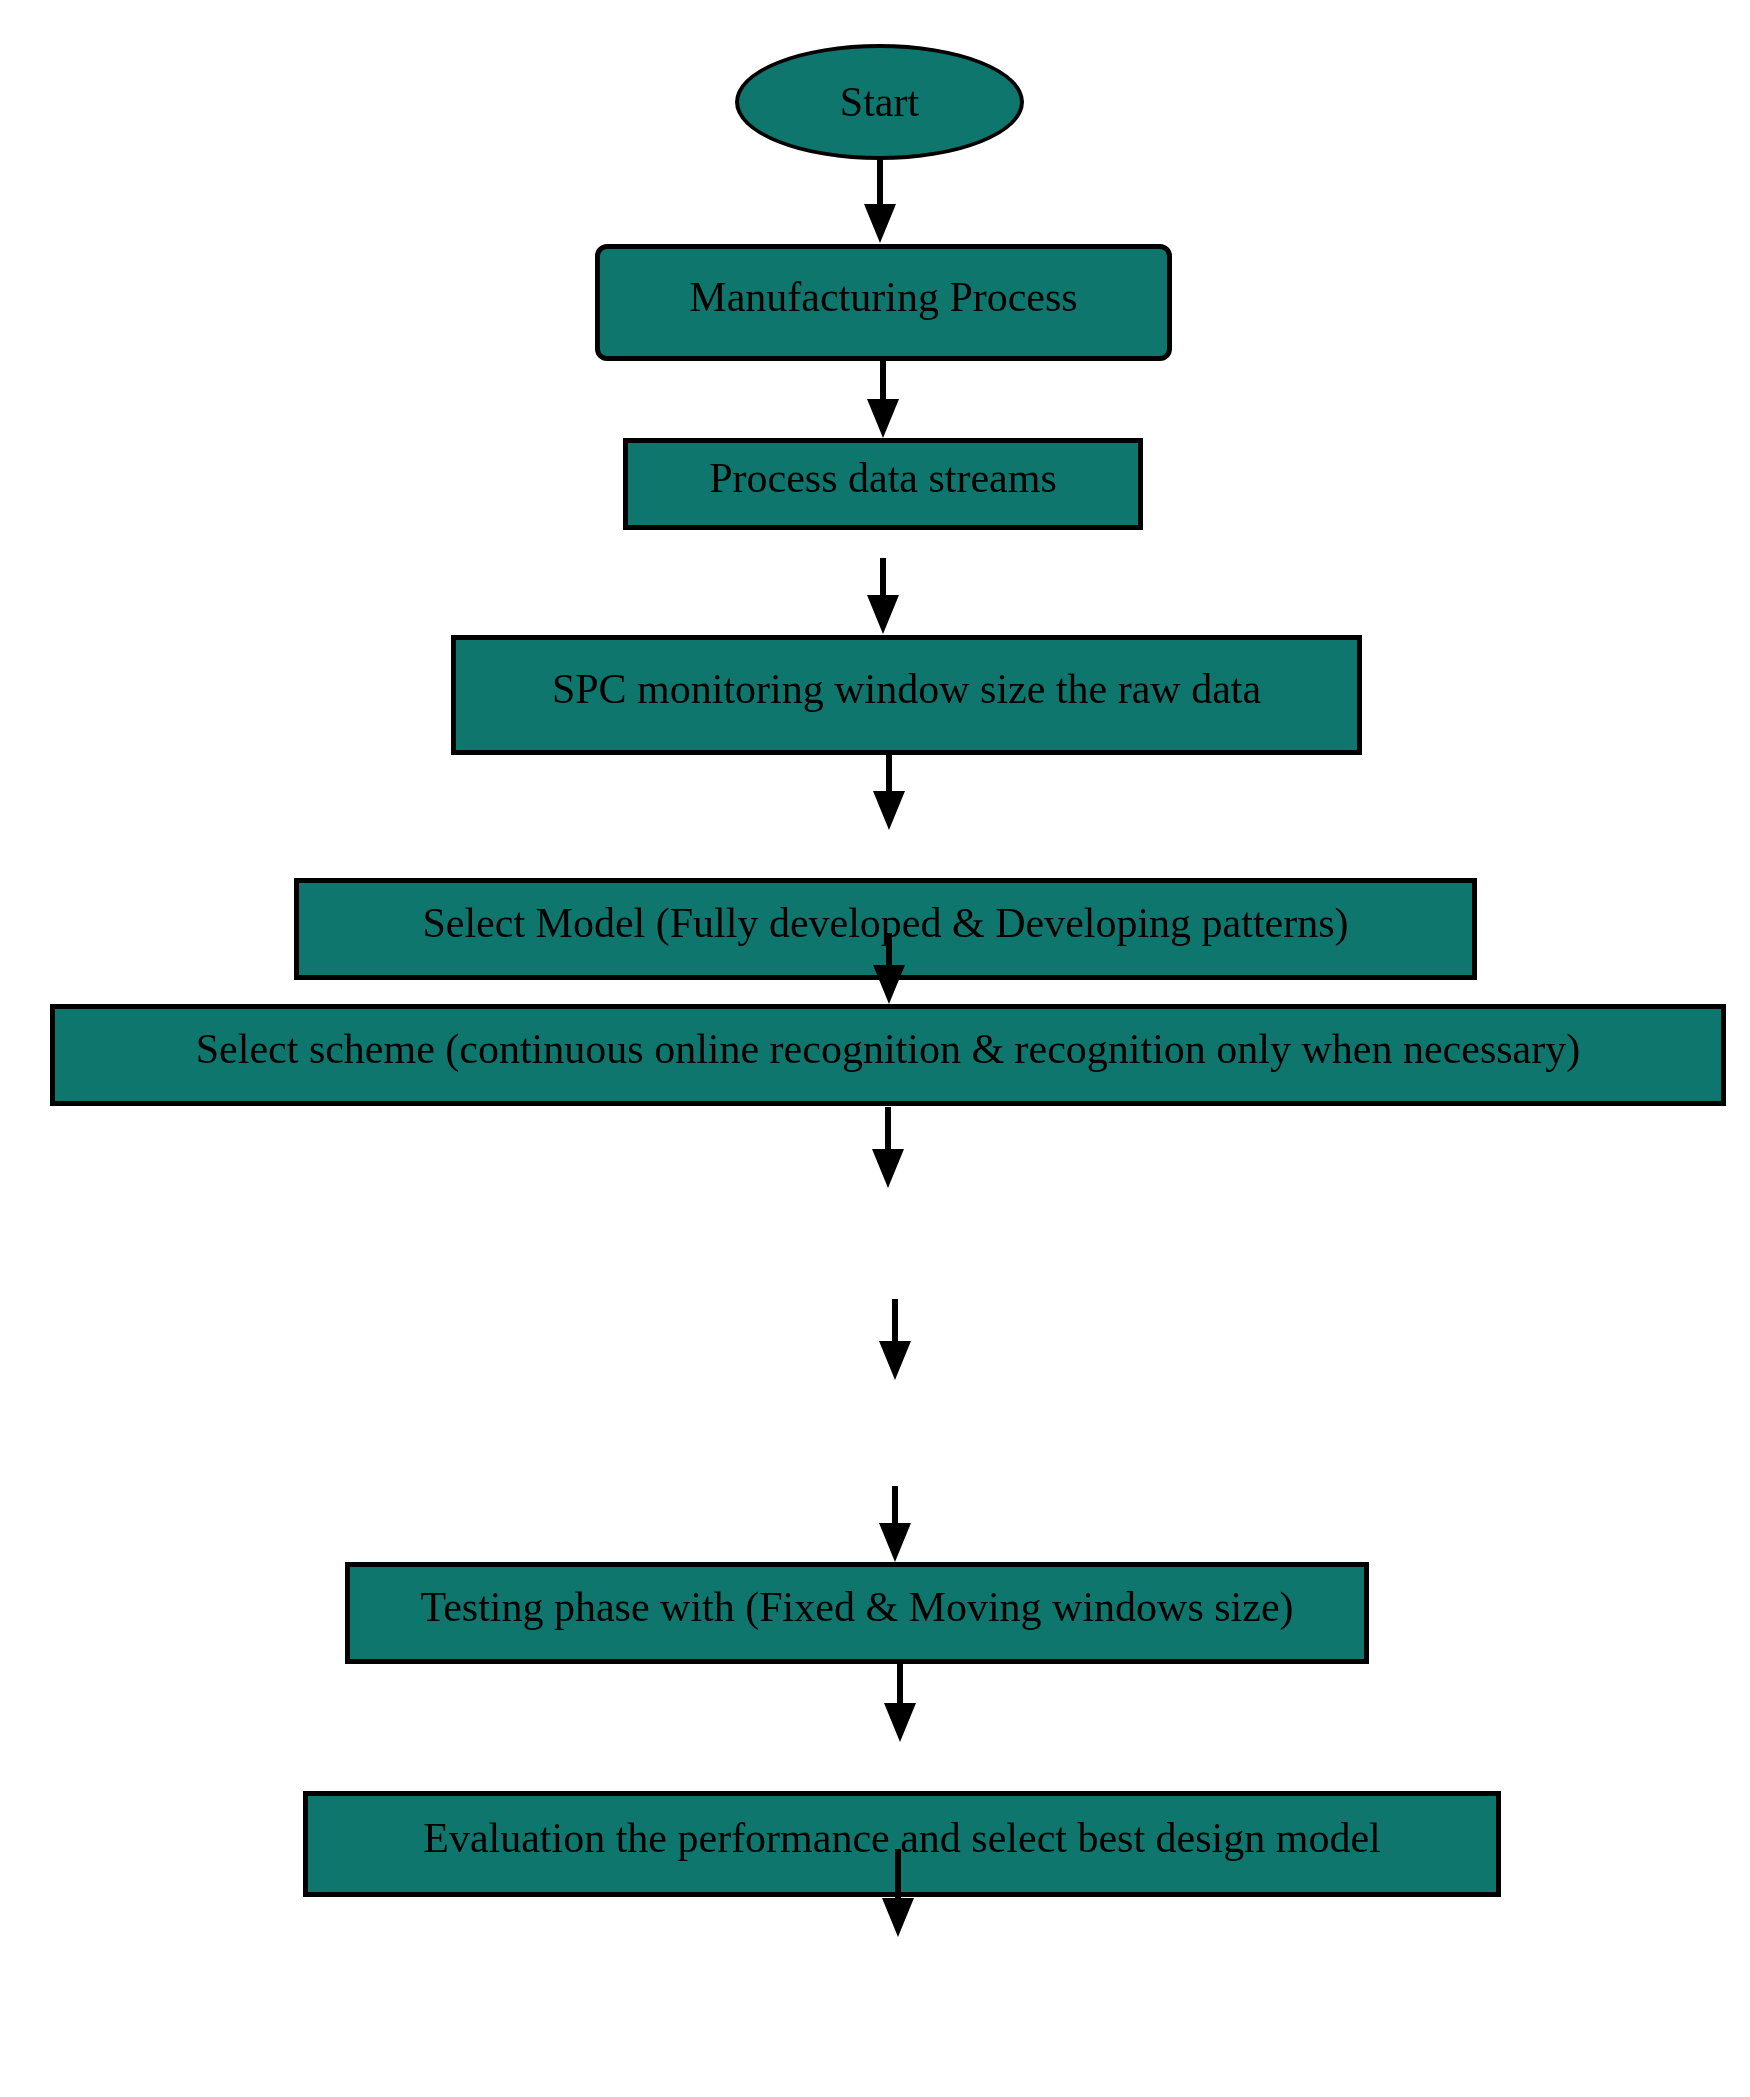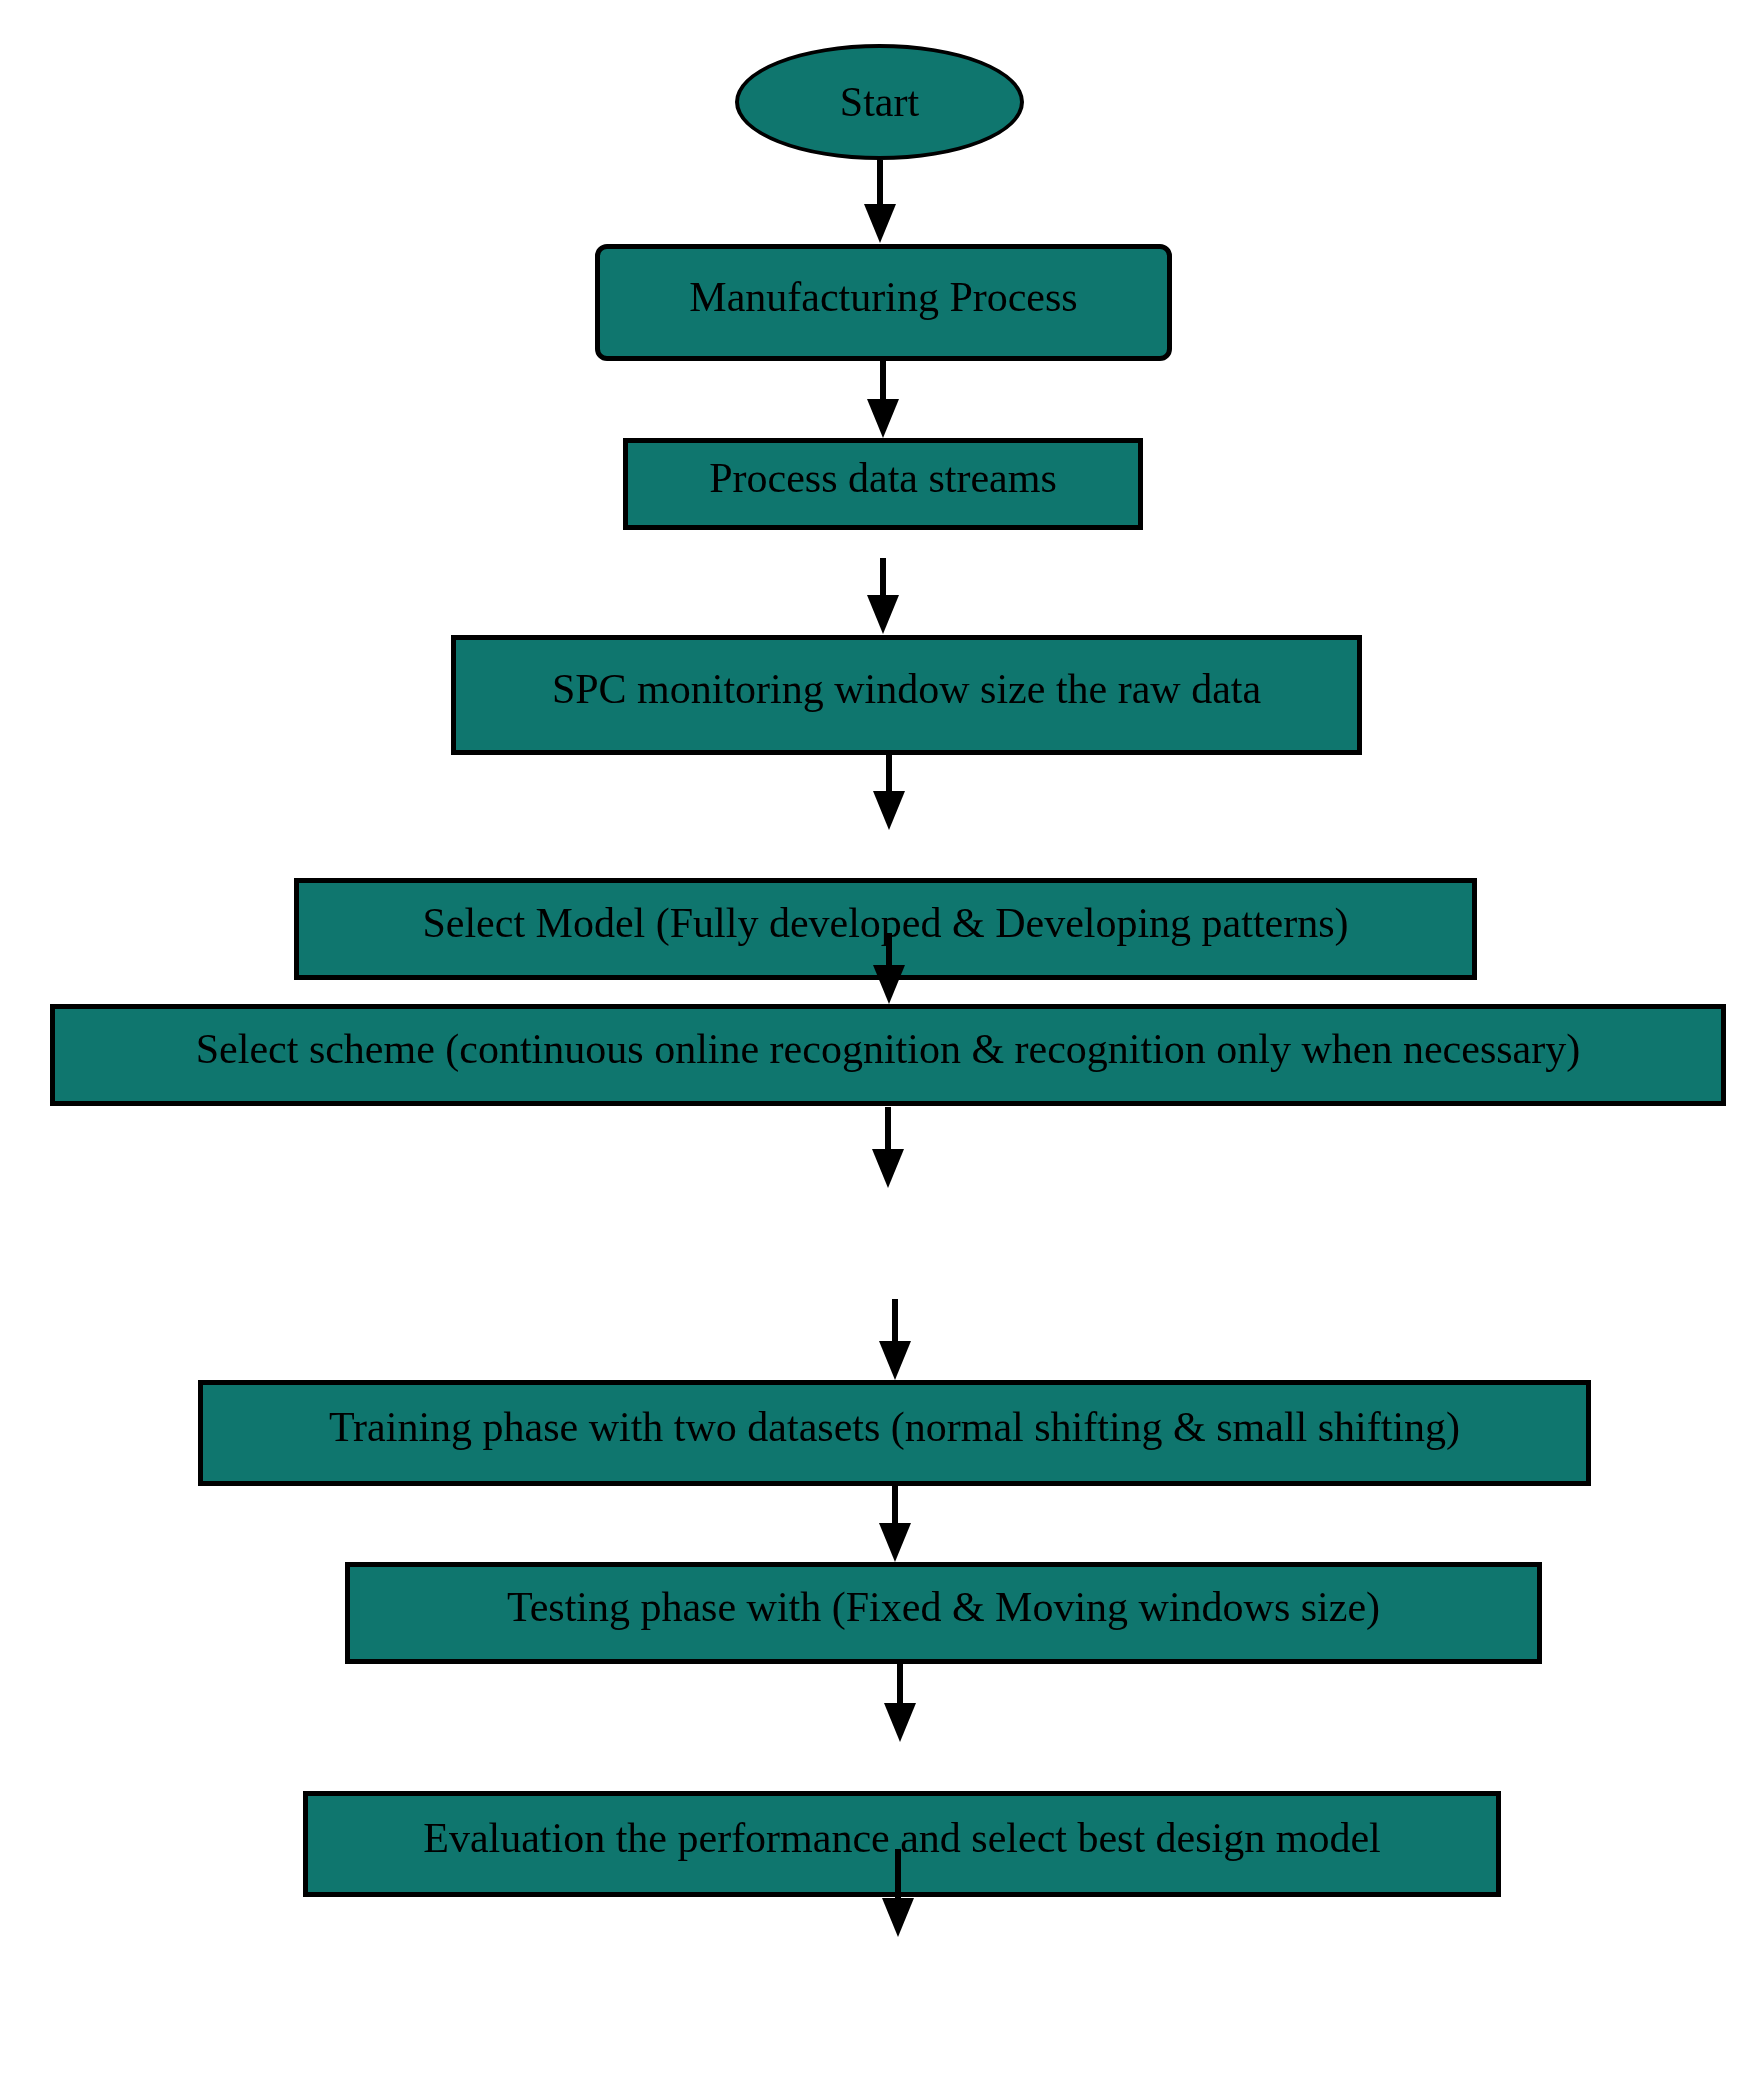--- a/index.html
+++ b/index.html
@@ -119,30 +119,27 @@
     <div class="arrow-stem" style="height:42px;"></div>
     <div class="arrow-head" style="top:42px;"></div>
   </div>
 
 
   <div class="arrow" style="left:895px; top:1299px;">
     <div class="arrow-stem" style="height:43px;"></div>
     <div class="arrow-head" style="top:42px;"></div>
   </div>
 
-  <div class="node rect" style="left:198px; top:1380px; width:1393px; height:106px;">
-    <span class="node-label">Training phase with two datasets (normal shifting &amp; small shifting)</span>
-  </div>
 
   <div class="arrow" style="left:895px; top:1486px;">
     <div class="arrow-stem" style="height:37px;"></div>
     <div class="arrow-head" style="top:37px;"></div>
   </div>
 
-  <div class="node rect" style="left:345px; top:1562px; width:1197px; height:102px;">
+  <div class="node rect" style="left:345px; top:1562px; width:1024px; height:102px;">
     <span class="node-label">Testing phase with (Fixed &amp; Moving windows size)</span>
   </div>
 
   <div class="arrow" style="left:900px; top:1664px;">
     <div class="arrow-stem" style="height:40px;"></div>
     <div class="arrow-head" style="top:39px;"></div>
   </div>
 
   <div class="node rect" style="left:303px; top:1791px; width:1198px; height:106px;text-align:center;">
     <span class="node-label">Evaluation the performance and select best design model</span>

